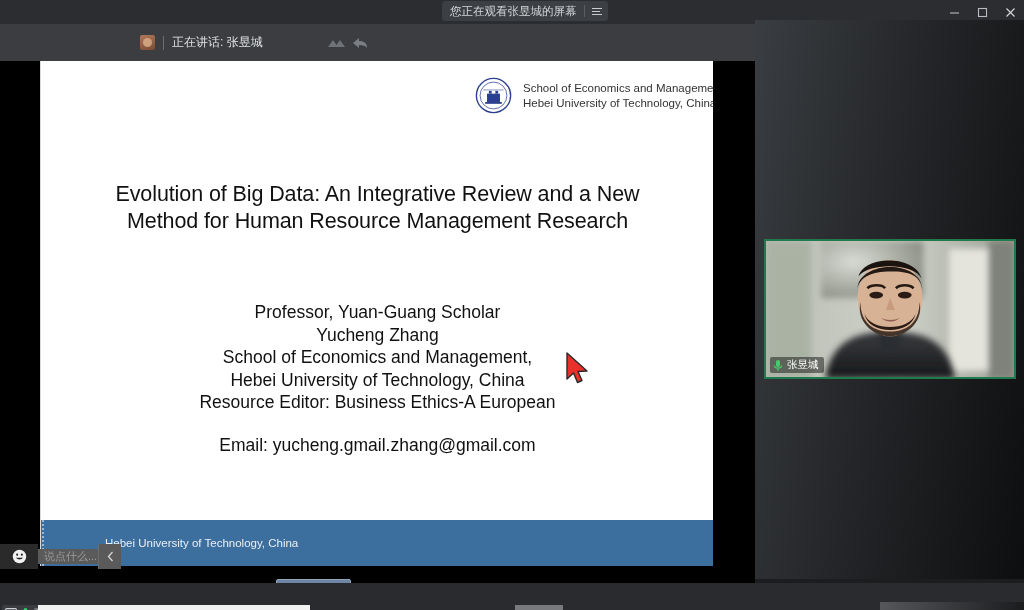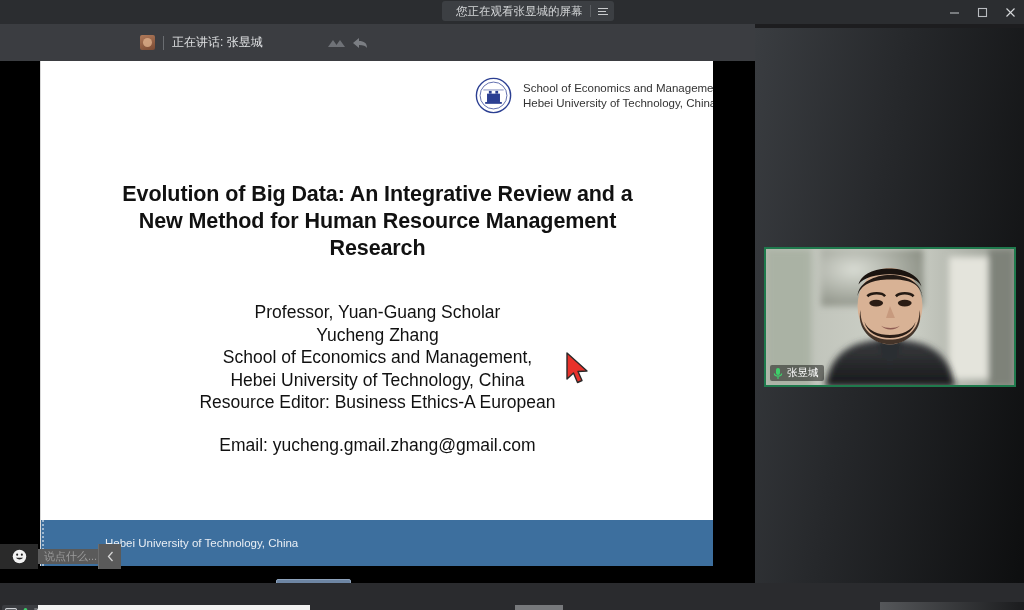--- a/index.html
+++ b/index.html
@@ -13,21 +13,21 @@
 
   
   .titlebar {
     position: absolute; left: 0; top: 0; width: 1024px; height: 24px;
     background: #2b2d30;
   }
   .watch-pill {
     position: absolute; left: 442px; top: 1px;
     height: 20px; display: flex; align-items: center;
     background: #3c3f43; border-radius: 3px;
-    padding: 0 4px 0 14px;
+    padding: 0 4px 0 8px;
     color: #d4d6d8; font-size: 11.5px; line-height: 20px;
     white-space: nowrap;
   }
   .watch-pill .pill-sep {
     display: inline-block; width: 1px; height: 12px;
     background: #5a5d61; margin: 0 5px 0 7px;
   }
   .pill-menu { display: flex; flex-direction: column; gap: 2px; padding: 0 2px; }
   .pill-menu i { display: block; width: 10px; height: 1px; background: #c9cbcd; }
   .pill-menu i:nth-child(2) { width: 8px; }
@@ -75,21 +75,21 @@
     position: absolute; left: 434px; top: 16px;
     display: flex; align-items: center; gap: 11px;
   }
   .crest { width: 37px; height: 37px; flex: 0 0 37px; }
   .school-lines { font-size: 11.5px; line-height: 15px; color: #333; }
   .school-lines div { white-space: nowrap; }
 
   .slide-title {
     position: absolute; left: 60px; top: 120px; width: 553px;
     text-align: center;
-    font-size: 21.5px; font-weight: bold; color: #111;
+    font-size: 21.5px; font-weight: normal; color: #111;
     line-height: 26.8px; letter-spacing: -0.1px;
   }
   .slide-body {
     position: absolute; left: 40px; top: 240px; width: 593px;
     text-align: center; font-size: 17.5px; color: #111; line-height: 22.5px;
   }
   .slide-email {
     position: absolute; left: 40px; top: 374px; width: 593px;
     text-align: center; font-size: 17.5px; color: #111;
   }
@@ -132,21 +132,21 @@
     color: #9b9b9b; font-size: 11px; white-space: nowrap; overflow: hidden;
   }
   .chat-collapse {
     width: 23px; height: 25px; background: #5a5a5a;
     display: flex; align-items: center; justify-content: center;
     border-left: 1px solid #6d6d6d; color: #d6d6d6; font-size: 11px;
   }
 
   
   .rightpanel {
-    position: absolute; left: 755px; top: 28px; width: 269px; height: 559px;
+    position: absolute; left: 755px; top: 20px; width: 269px; height: 559px;
     background: linear-gradient(100deg,#3a3d41 0%, #26282b 42%, #0d0e0f 100%);
     padding-left: 17px;
   }
   .video-tile {
     position: absolute; left: 9px; top: 219px; width: 252px; height: 140px;
     border: 2px solid #1f7a4d; background: #111; overflow: hidden;
   }
   .tile-photo { position:absolute; inset:0; }
   .tile-name {
     position: absolute; left: 4px; bottom: 4px;

